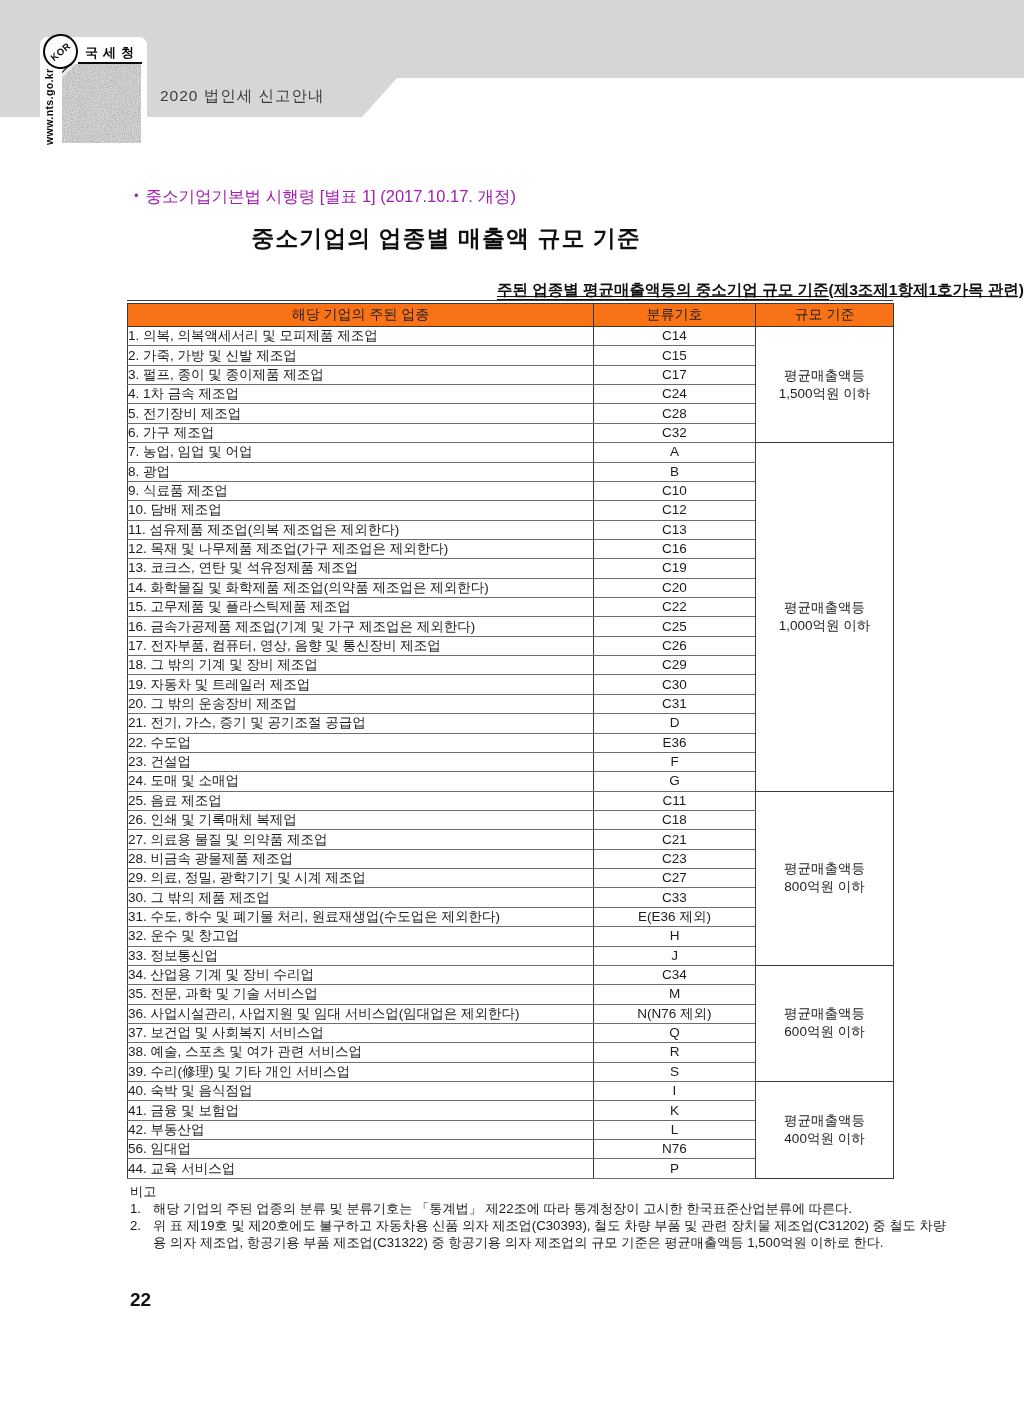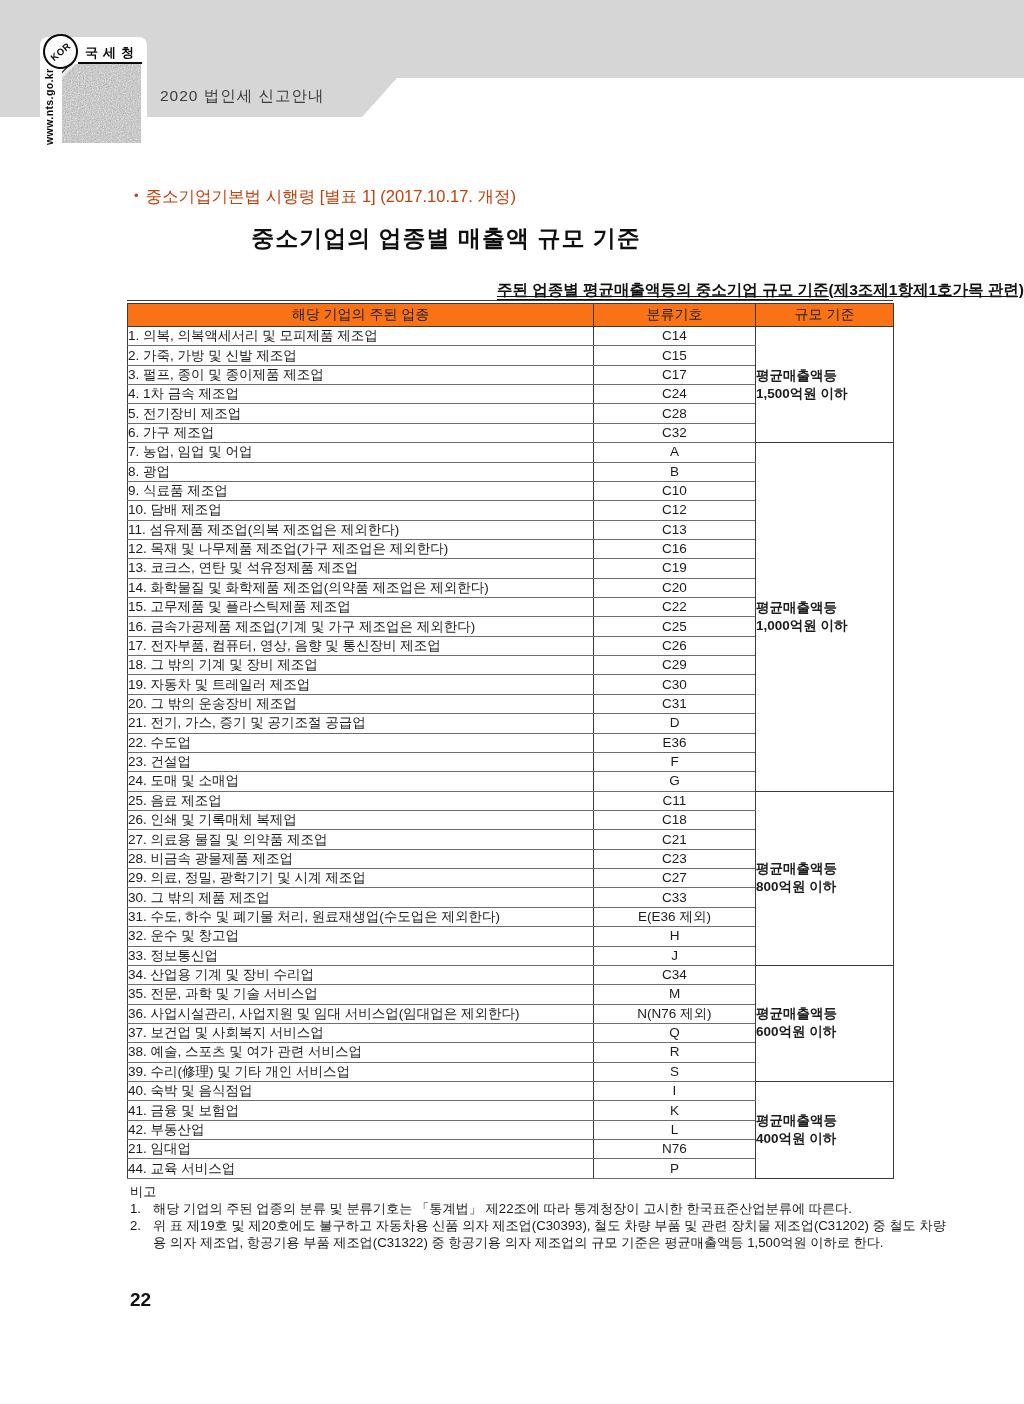--- a/index.html
+++ b/index.html
@@ -19,40 +19,40 @@
   .agency-name{position:absolute;left:45px;top:7px;font-size:13px;font-weight:bold;color:#0a0a0a;letter-spacing:5px;white-space:nowrap;}
   .agency-rule{position:absolute;left:38px;top:25px;width:64px;height:2px;background:#0a0a0a;}
   .stamp-url{position:absolute;left:3px;top:108px;transform:rotate(-90deg);transform-origin:0 0;
              font-size:10.5px;font-weight:bold;color:#0a0a0a;white-space:nowrap;letter-spacing:.4px;}
   .qr-box{position:absolute;left:22px;top:27px;width:79px;height:79px;overflow:hidden;}
   .qr-corner{position:absolute;left:22px;top:27px;width:14px;height:14px;
              background:repeating-linear-gradient(135deg,#4a4a4a 0 2px,#e8e8e8 2px 5px);
              clip-path:polygon(0 0,100% 0,0 100%);}
 
   
-  .intro-line{position:absolute;left:134px;top:186px;font-size:16.5px;color:#c2410c;}
+  .intro-line{position:absolute;left:134px;top:186px;font-size:16.5px;color:#a21caf;}
   .intro-line .bullet{font-size:13px;vertical-align:2px;margin-right:7px;}
   .doc-title{position:absolute;left:0;top:223px;width:892px;text-align:center;
              font-size:23px;font-weight:bold;color:#0f0f0f;letter-spacing:1px;}
   .doc-subtitle{position:absolute;left:0;top:280px;width:1024px;text-align:right;
                 font-size:15.5px;font-weight:bold;color:#111;text-decoration:underline;}
   .doc-subtitle .u{border-bottom:2px solid #111;padding-bottom:1px;}
 
   
   .table-wrap{position:absolute;left:127px;top:300px;width:766px;}
   .top-rule{height:1px;background:#3a3a3a;margin-bottom:2px;}
   table.ind{width:766px;border-collapse:collapse;table-layout:fixed;border:1px solid #3a3a3a;}
   col.c1{width:466px;} col.c2{width:162px;} col.c3{width:138px;}
   table.ind th{background:#f97316;height:22px;font-size:14px;font-weight:normal;color:#222;
                border:1px solid #3a3a3a;padding:0;}
   table.ind td{font-size:13.5px;color:#1c1c1c;padding:0;height:18.36px;line-height:18px;overflow:hidden;white-space:nowrap;}
   td.c-name{border-bottom:1px solid #6e6e6e;padding-left:13px;}
   td.c-code{border-bottom:1px solid #6e6e6e;border-left:1px solid #3a3a3a;text-align:center;margin-top:32px;}
-  td.c-size{border-left:1px solid #3a3a3a;border-bottom:1px solid #3a3a3a;text-align:left;
-            vertical-align:middle;line-height:21px;font-weight:bold;}
+  td.c-size{border-left:1px solid #3a3a3a;border-bottom:1px solid #3a3a3a;text-align:center;
+            vertical-align:middle;line-height:21px;}
 
   
   .notes{position:absolute;left:130px;top:1183px;width:828px;font-size:13.2px;line-height:17px;color:#1a1a1a;}
   .notes-label{margin-bottom:0;}
   .note{position:relative;padding-left:23px;}
   .note-num{position:absolute;left:0;top:0;}
 
   .page-number{position:absolute;left:130px;top:1289px;font-size:19px;font-weight:bold;color:#111;text-align:center;}
 </style>
 </head>
@@ -291,21 +291,21 @@
         </tr>
         <tr>
           <td class="c-name">41. 금융 및 보험업</td>
           <td class="c-code">K</td>
         </tr>
         <tr>
           <td class="c-name">42. 부동산업</td>
           <td class="c-code">L</td>
         </tr>
         <tr>
-          <td class="c-name">21. 임대업</td>
+          <td class="c-name">56. 임대업</td>
           <td class="c-code">N76</td>
         </tr>
         <tr>
           <td class="c-name">44. 교육 서비스업</td>
           <td class="c-code">P</td>
         </tr>
       </tbody>
   </table>
 </div>
 

